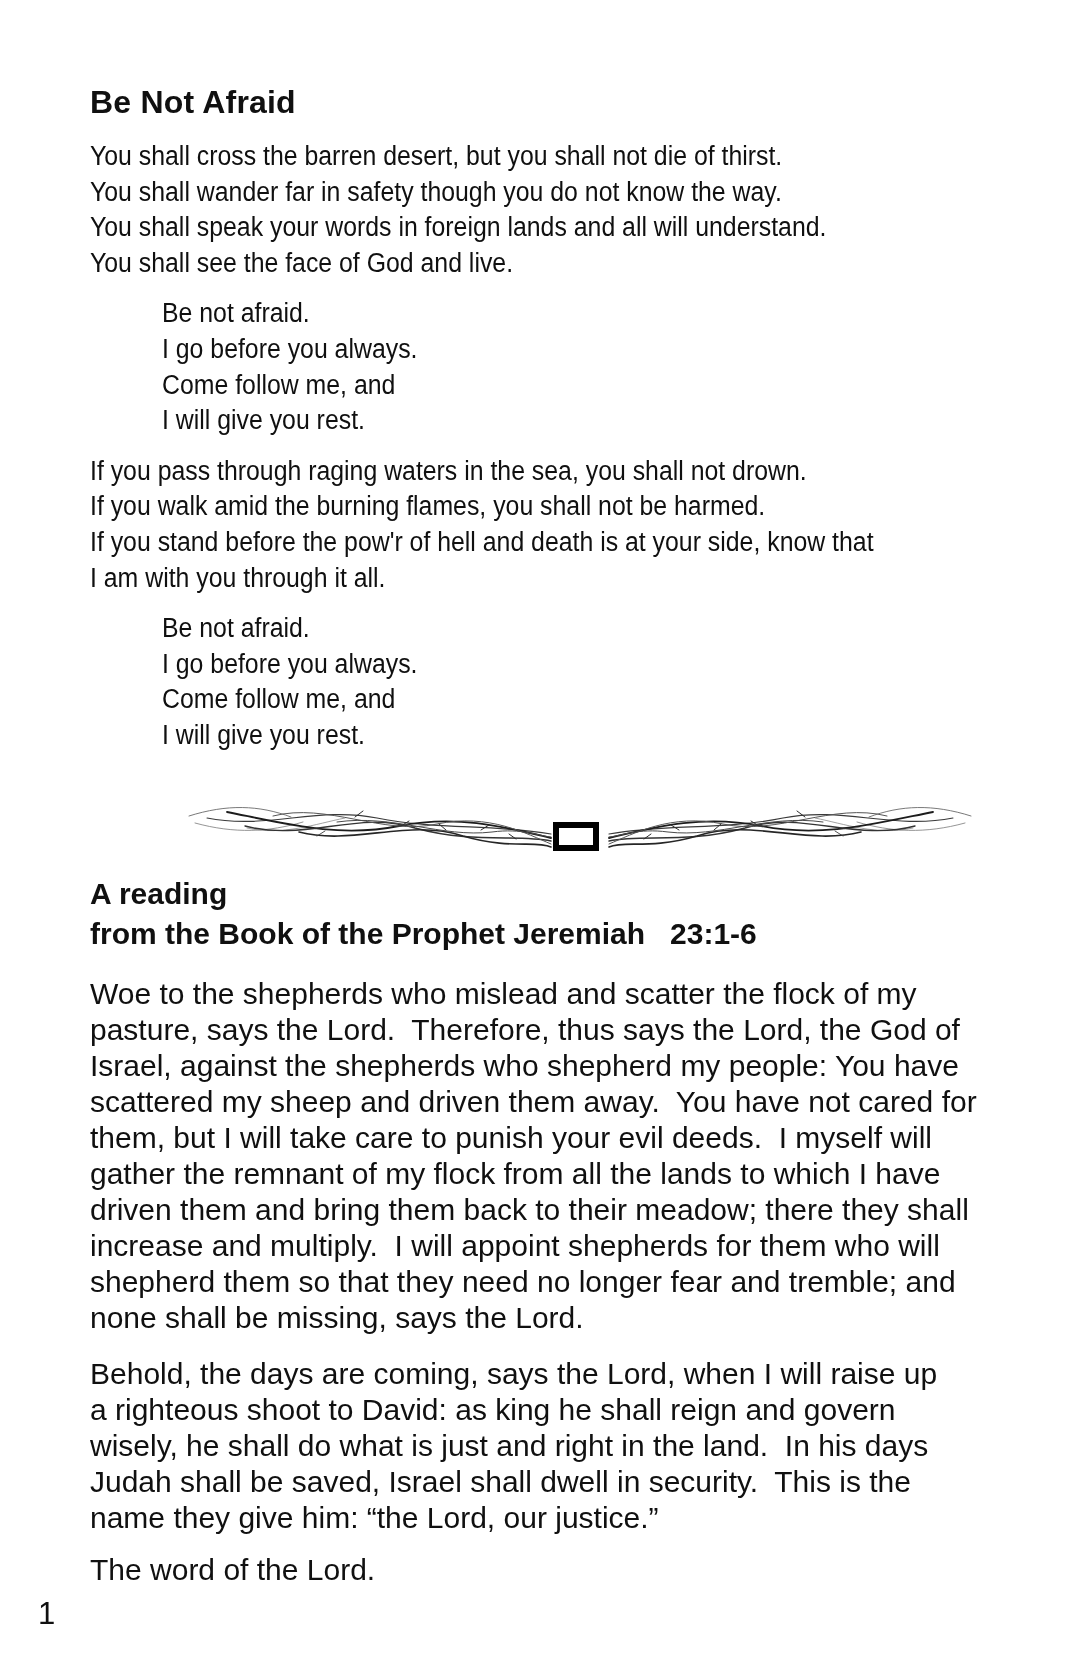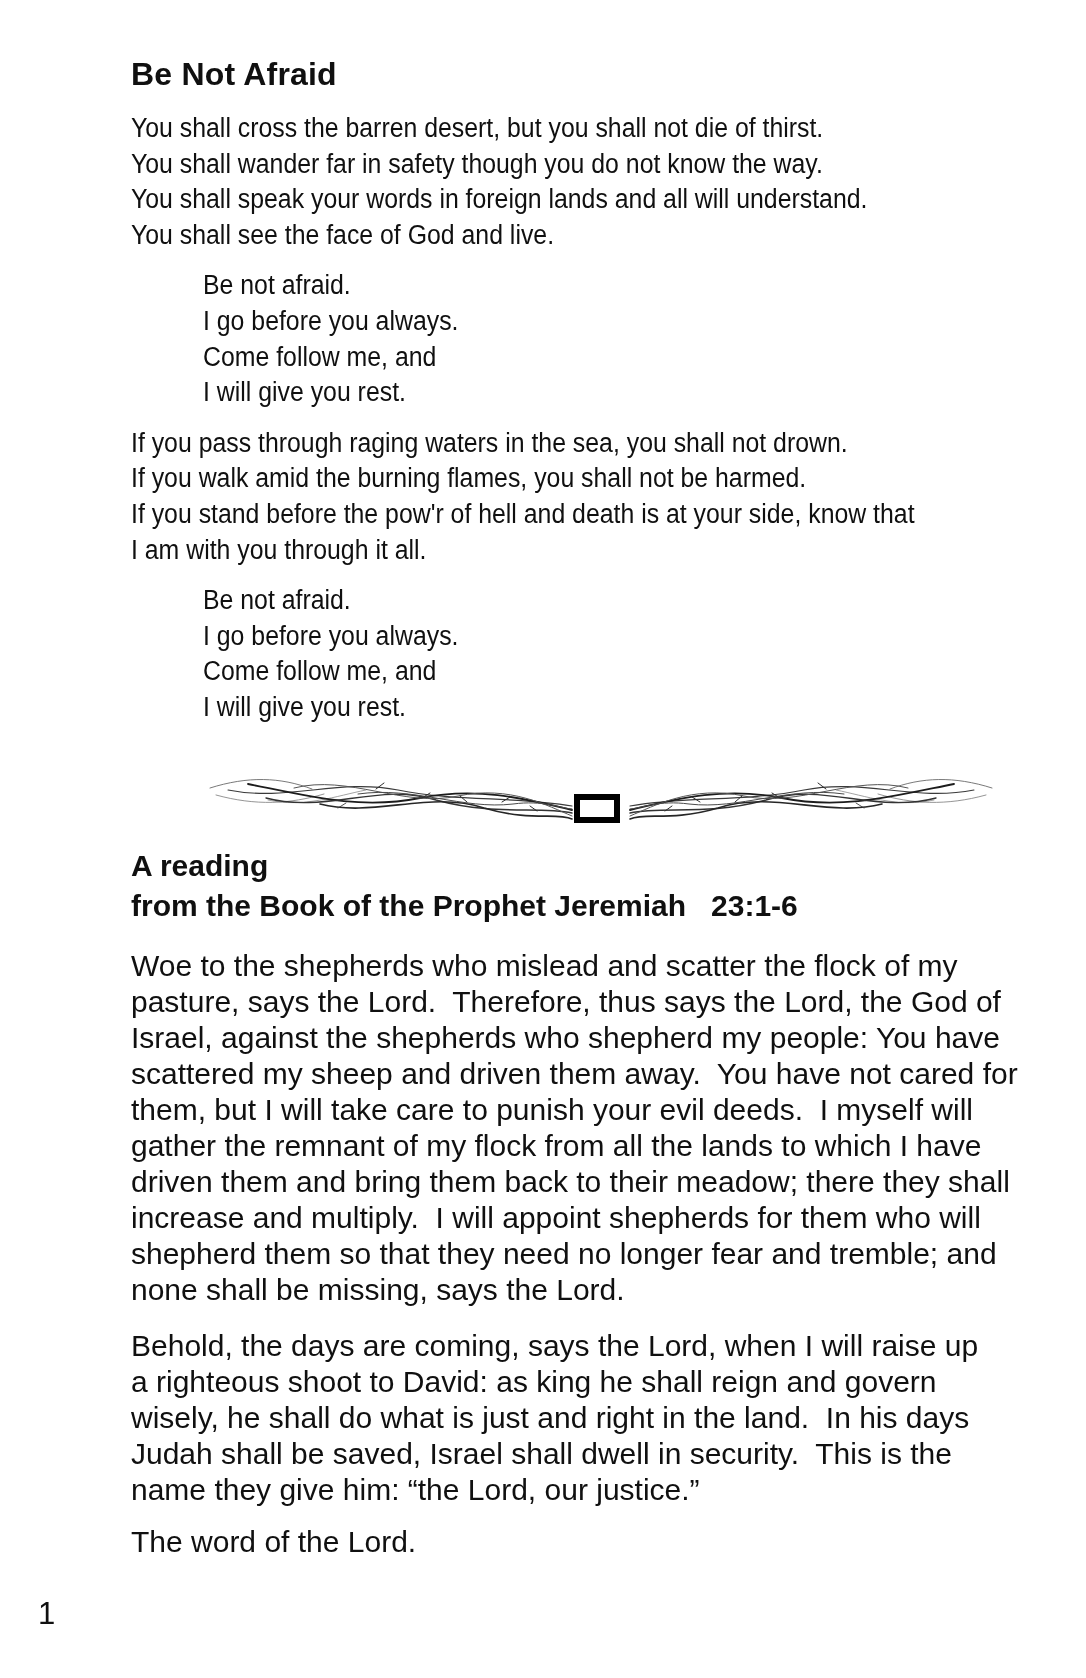--- a/index.html
+++ b/index.html
@@ -6,22 +6,21 @@
   .page {
     position: relative;
     width: 1086px;
     height: 1678px;
     background: #ffffff;
     color: #101010;
     font-family: "Liberation Sans", sans-serif;
     overflow: hidden;
   }
   .content {
-    padding: 56px 16px 0 90px;
-    margin-left: 41px;
+    padding: 84px 16px 0 90px;
   }
   
   .song-title {
     margin: 0 0 18px 0;
     font-size: 32px;
     line-height: 37px;
     font-weight: bold;
     letter-spacing: 0.2px;
     white-space: pre-wrap;
     width: 1080px;

